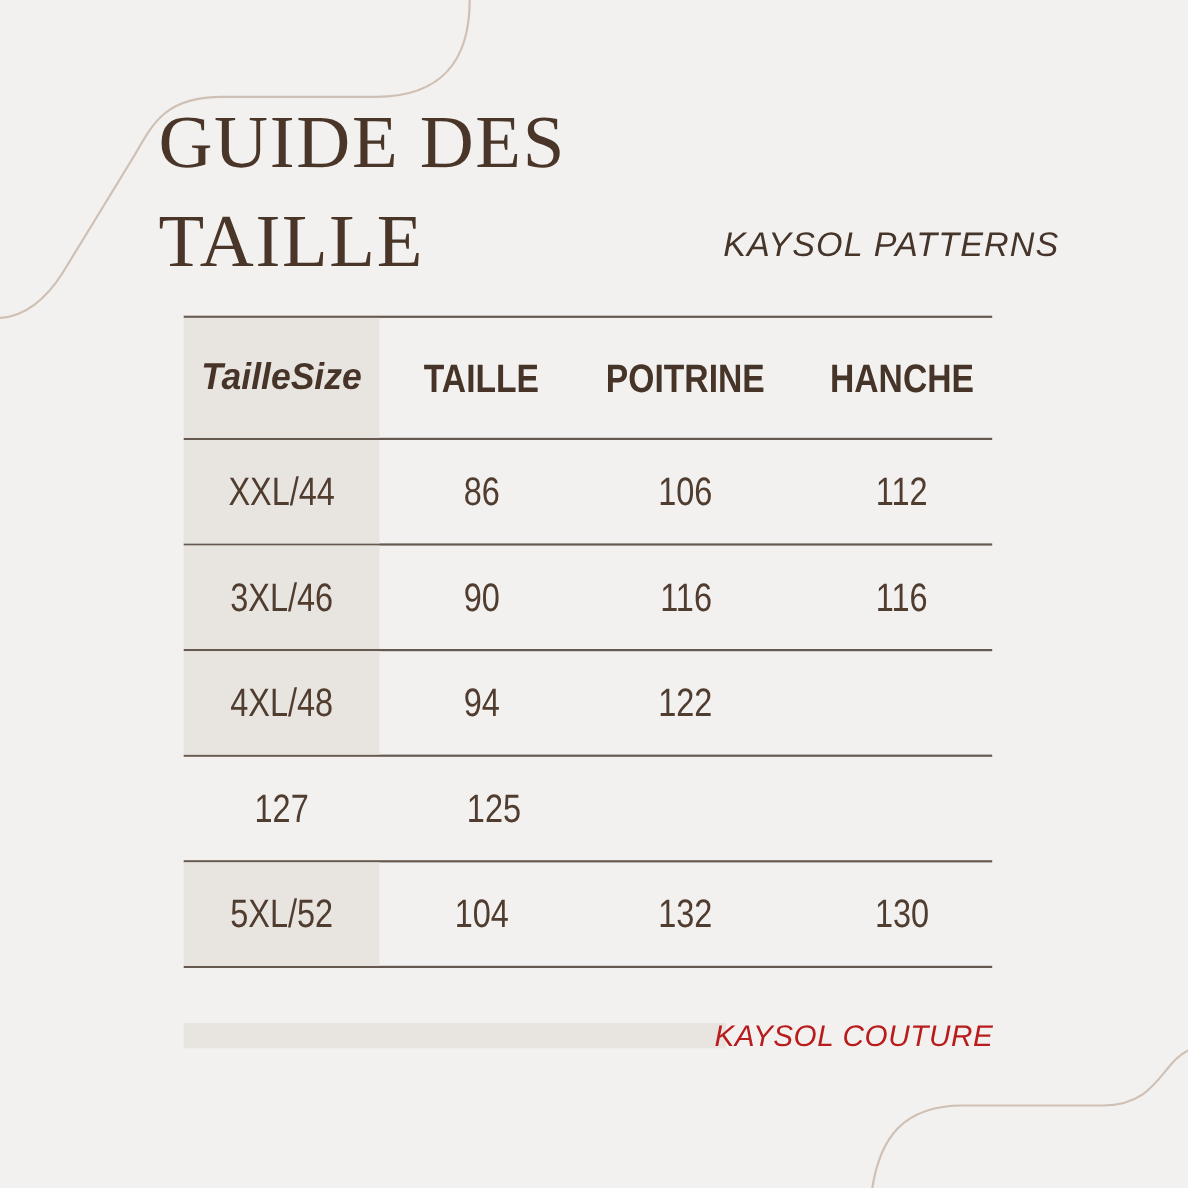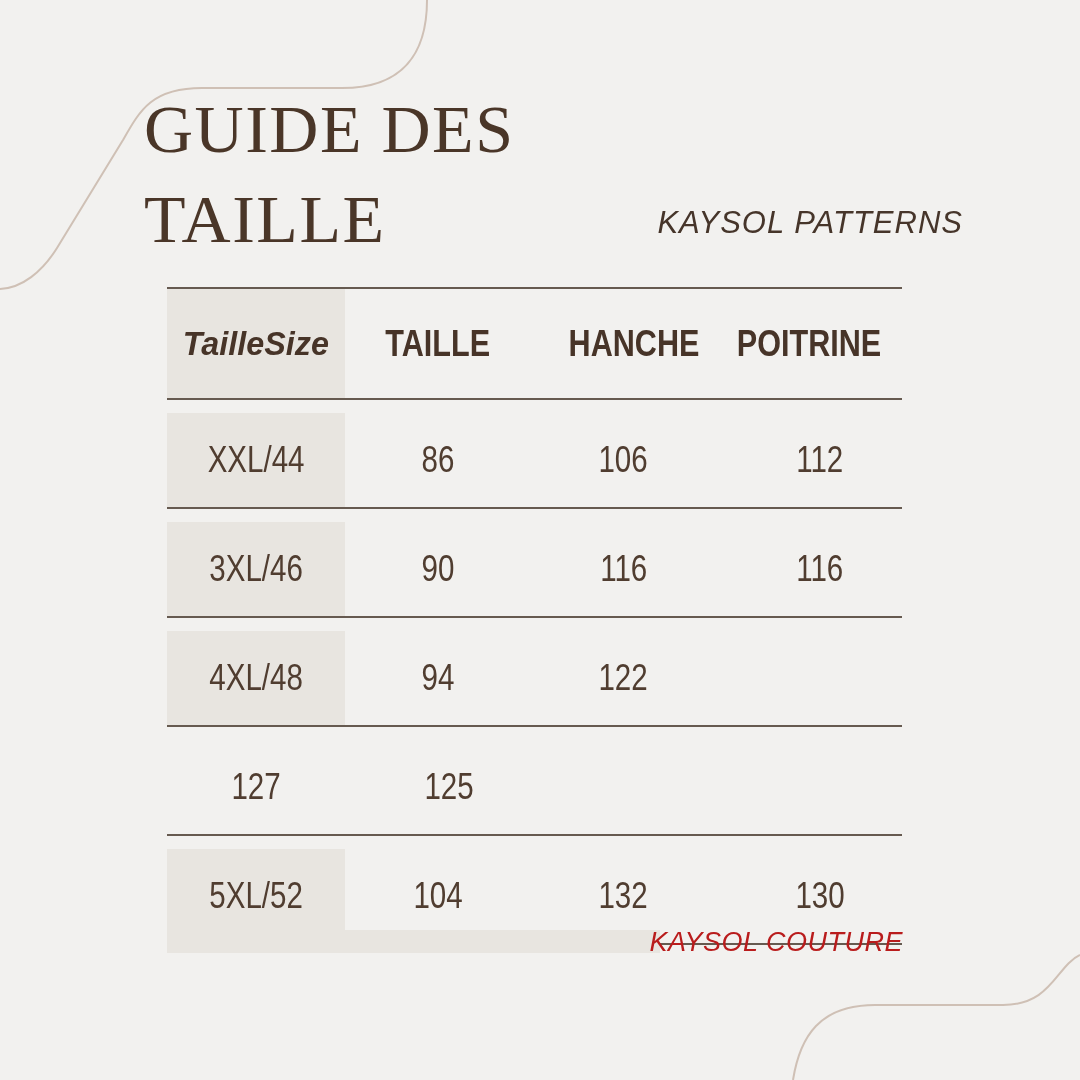--- a/index.html
+++ b/index.html
@@ -37,21 +37,21 @@
     position:absolute;left:167px;top:287px;width:735px;
     border-top:2px solid #665a50;
   }
   .t-row{
     display:grid;
     grid-template-columns:178px 1fr 1fr 1fr;
     border-bottom:2px solid #665a50;
     align-items:center;
   }
   .t-row.header{height:109px;}
-  .t-row.body{height:94px;margin-top:13px;}
+  .t-row.body{height:94px;}
   .t-cell{
     text-align:center;
     font-size:36px;
     color:#503d30;
     align-self:stretch;
     display:flex;align-items:center;justify-content:center;
   }
   .t-cell.shaded{background:#e8e5e0;}
   .t-cell.last{padding-left:22px;}
   .cond{display:inline-block;transform:scaleX(0.82);white-space:nowrap;}
@@ -93,25 +93,25 @@
   <div class="brand-top">KAYSOL PATTERNS</div>
 
   <div class="size-table">
     <div class="t-row header">
       <div class="t-cell shaded">
           <span class="cond">TailleSize</span>
         </div>
       <div class="t-cell">
           <span class="cond">TAILLE</span>
         </div>
+      <div class="t-cell">
+          <span class="cond">POITRINE</span>
+        </div>
       <div class="t-cell last">
           <span class="cond">HANCHE</span>
-        </div>
-      <div class="t-cell">
-          <span class="cond">POITRINE</span>
         </div>
     </div>
 
     <div class="t-row body">
       <div class="t-cell shaded">
           <span class="cond">XXL/44</span>
         </div>
       <div class="t-cell">
           <span class="cond">86</span>
         </div>

